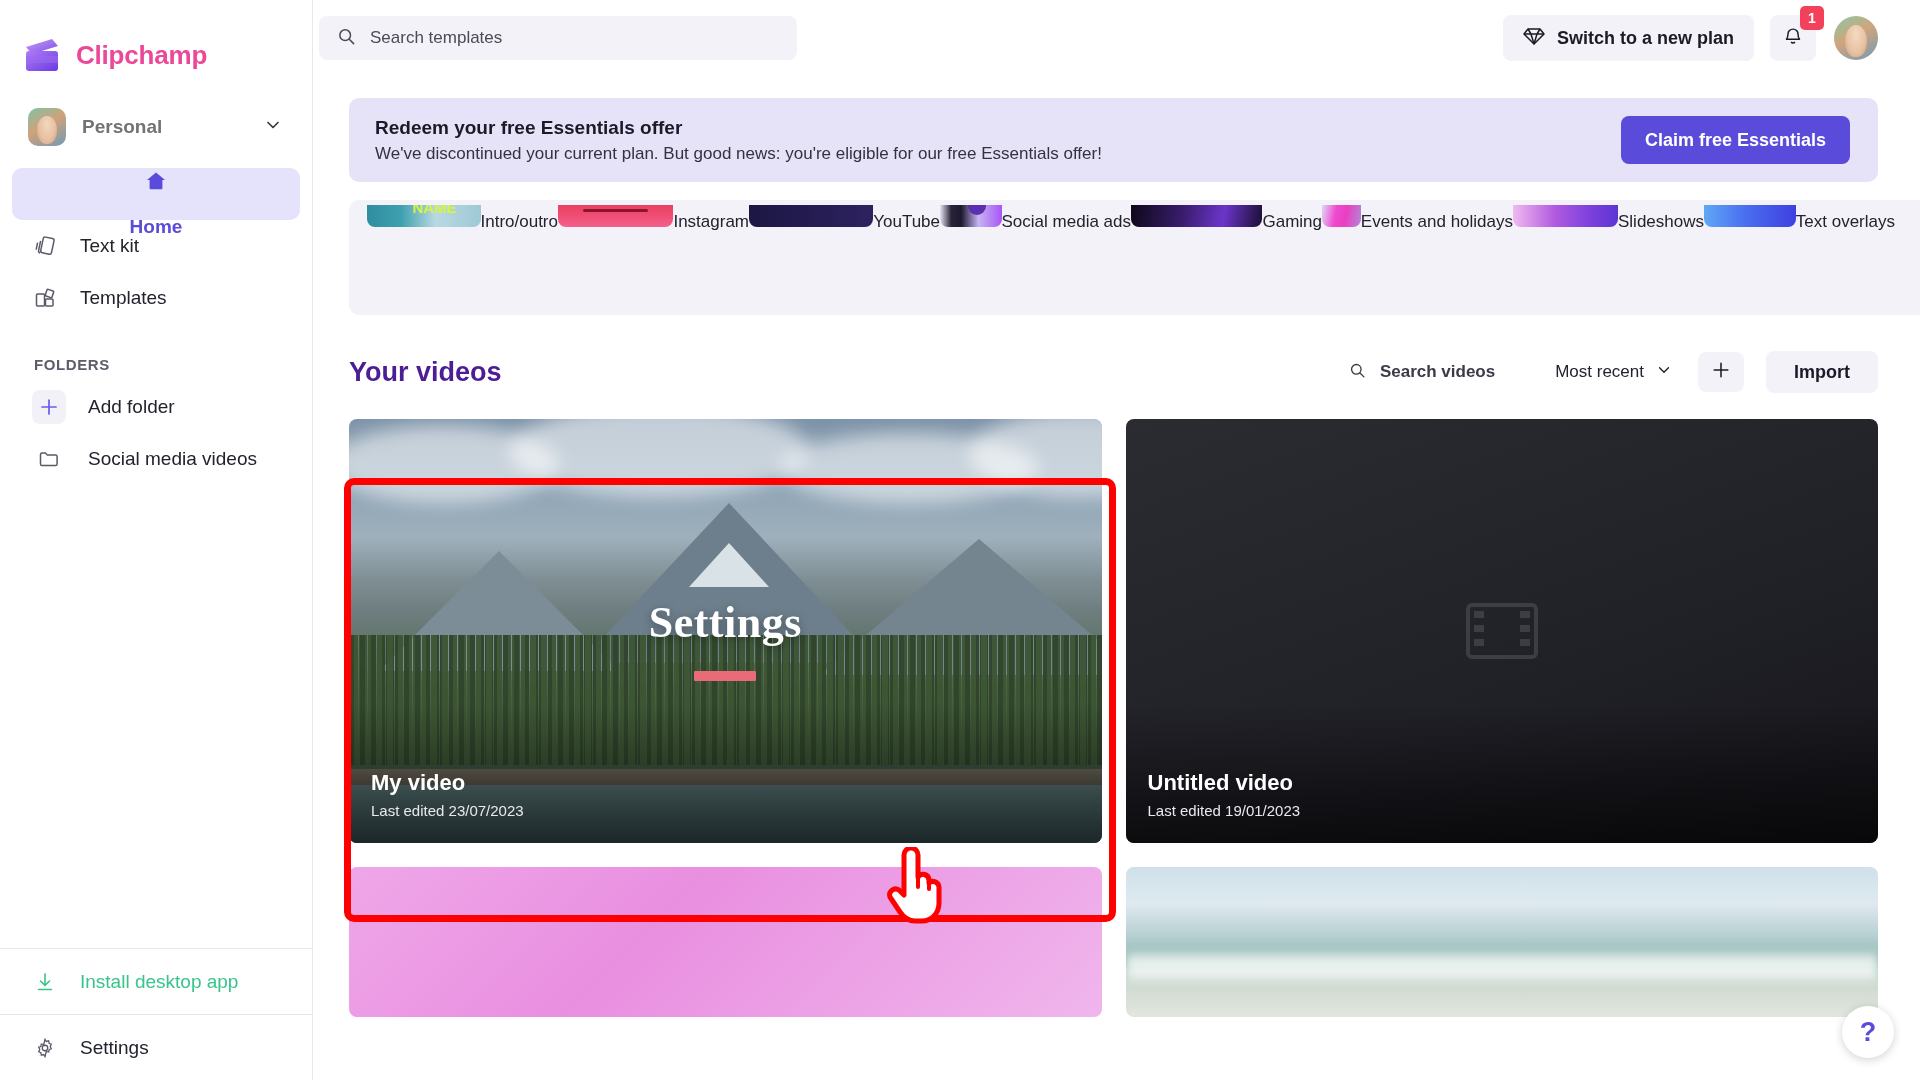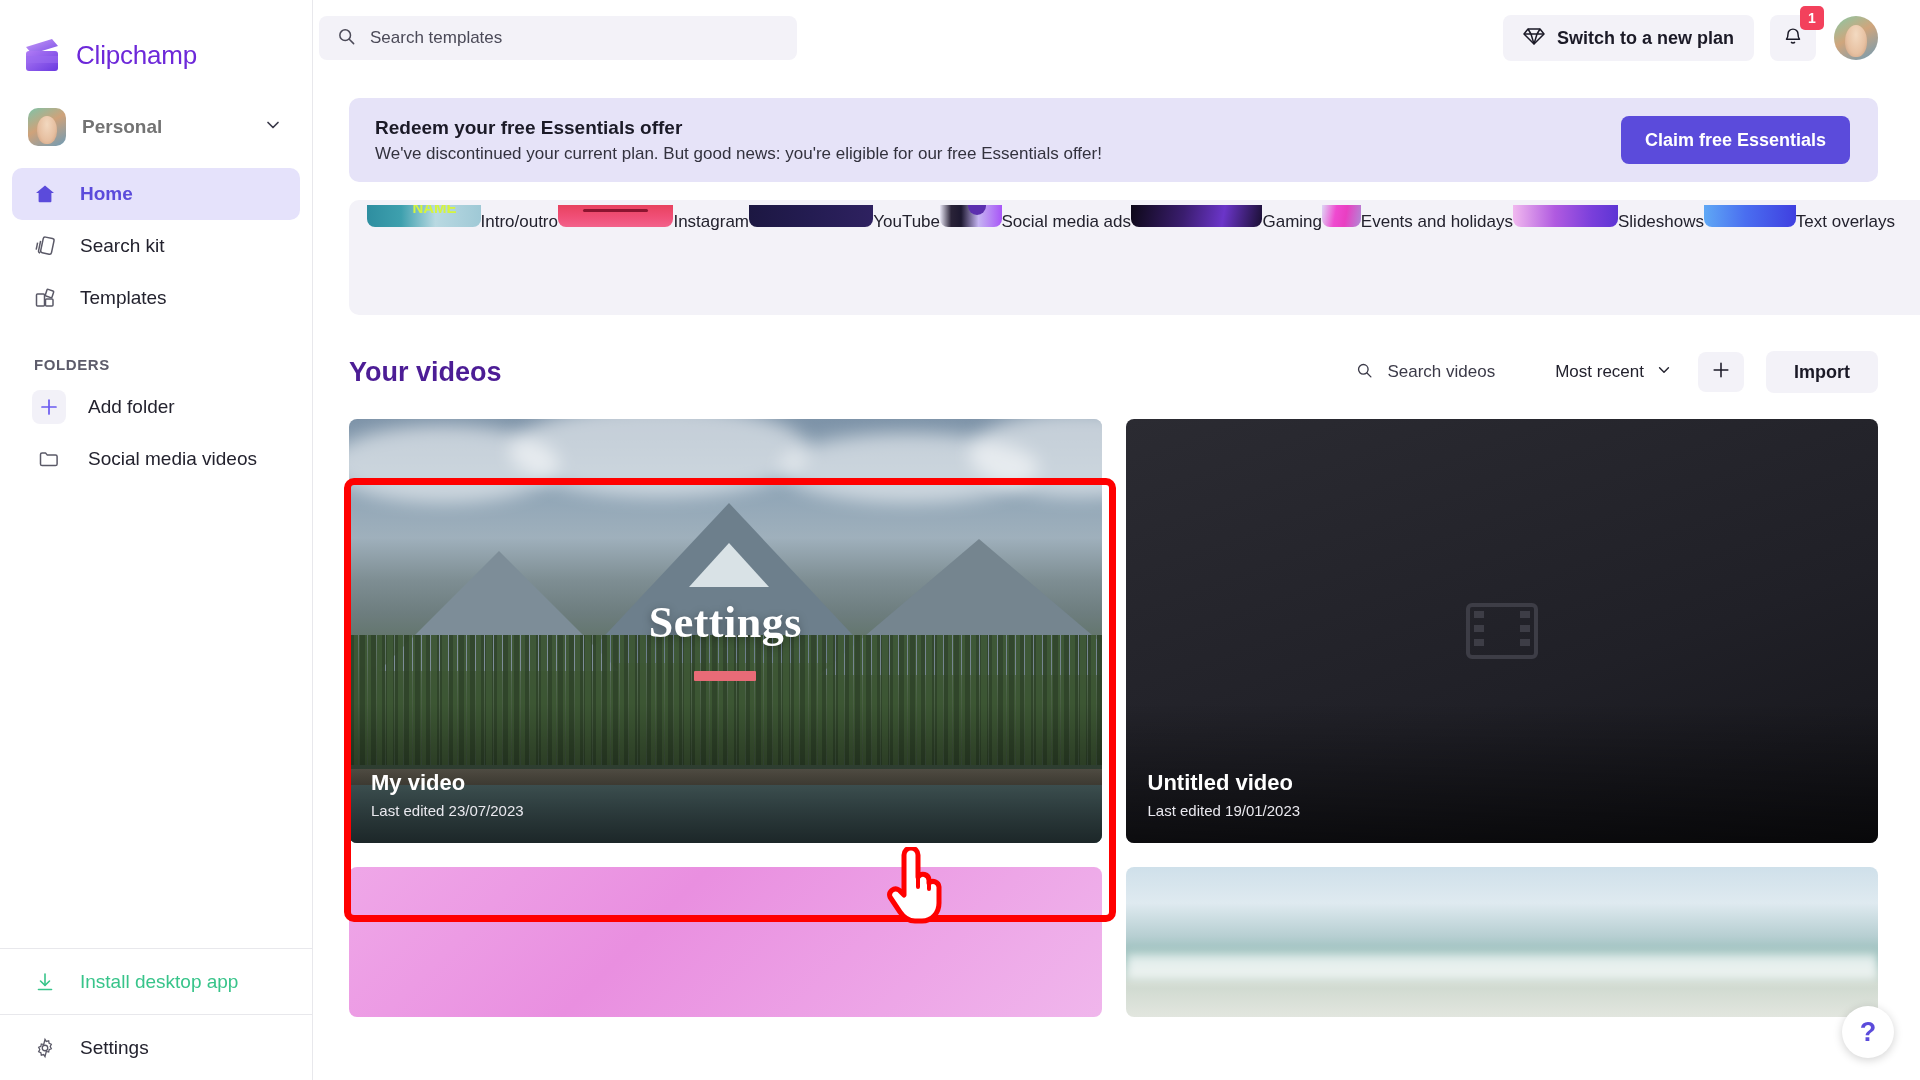--- a/index.html
+++ b/index.html
@@ -21,21 +21,21 @@
     flex: 0 0 313px;
   }
   .brand {
     display: flex; align-items: center;
     gap: 14px;
     padding: 22px 0 0 22px;
     height: 88px;
   }
   .brand-logo { width: 40px; height: 38px; position: relative; flex: 0 0 40px; }
   .brand-name {
-    font-size: 26px; font-weight: 400; color: #6d28d9;
+    font-size: 26px; font-weight: 700; color: #ec4899;
     letter-spacing: -0.2px;
   }
   .workspace {
     display: flex; align-items: center;
     gap: 16px;
     margin: 12px 20px 0 20px;
     padding: 8px 10px 8px 8px;
     border-radius: 8px;
     cursor: pointer;
   }
@@ -56,21 +56,21 @@
   .nav { margin-top: 14px; padding: 0 12px; }
   .nav-item {
     display: flex; align-items: center; gap: 22px;
     height: 52px;
     padding: 0 20px;
     border-radius: 10px;
     cursor: pointer;
     color: #23222e;
     font-size: 19px;
   }
-  .nav-item.active { background: #e5e2fb; color: #5b4bdb; font-weight: 600; }
+  .nav-item.active { background: #e5e2fb; color: #5b4bdb; font-weight: 600; flex-direction: column; }
   .nav-item .nic { width: 26px; height: 26px; display: flex; align-items: center; justify-content: center; flex: 0 0 26px; }
 
   .folders-label {
     margin: 32px 0 8px 34px;
     font-size: 15px; letter-spacing: 0.6px;
     color: #5d5c6b; font-weight: 600;
   }
   .folder-item {
     display: flex; align-items: center; gap: 22px;
     height: 52px; padding: 0 20px; margin: 0 12px;
@@ -186,21 +186,21 @@
   }
 
   
   .videos-head {
     display: flex; align-items: center;
     margin: 36px 42px 0 36px;
   }
   .videos-title { font-size: 27px; font-weight: 700; color: #4c1d95; }
   .vh-spacer { flex: 1; }
   .search-videos { display: flex; align-items: center; gap: 14px; cursor: text; margin-right: 60px; }
-  .search-videos .ph { font-size: 17px; color: #3b3a48; }
+  .search-videos .ph { font-size: 17px; color: #3b3a48; font-weight: bold; }
   .sort-select {
     display: flex; align-items: center; gap: 12px;
     font-size: 17px; color: #23222e; cursor: pointer; margin-right: 26px;
   }
   .icon-btn {
     width: 46px; height: 40px; border-radius: 8px;
     background: #f3f2f8; display: flex; align-items: center; justify-content: center;
     cursor: pointer; margin-right: 22px;
   }
   .import-btn {
@@ -378,21 +378,21 @@
       <div class="nav-item">
         <span class="nic">
           <svg width="24" height="24" viewBox="0 0 24 24">
               <g fill="none" stroke="#5a5967" stroke-width="1.5">
                 <rect x="9" y="3.6" width="11" height="16" rx="2" transform="rotate(12 14 11)"></rect>
                 <path d="M7.6 6.8 L5.6 16.6 a2 2 0 0 0 1.5 2.3"></path>
                 <path d="M4.6 8.6 L3.2 15.6"></path>
               </g>
             </svg>
         </span>
-        <span>Search kit</span>
+        <span>Text kit</span>
       </div>
       <div class="nav-item">
         <span class="nic">
           <svg width="24" height="24" viewBox="0 0 24 24">
               <g fill="none" stroke="#5a5967" stroke-width="1.5">
                 <rect x="3.5" y="8" width="8" height="12" rx="1"></rect>
                 <rect x="12.5" y="13" width="7.5" height="7" rx="1"></rect>
                 <rect x="13" y="4" width="7" height="7" rx="1" transform="rotate(18 16.5 7.5)"></rect>
               </g>
             </svg>

